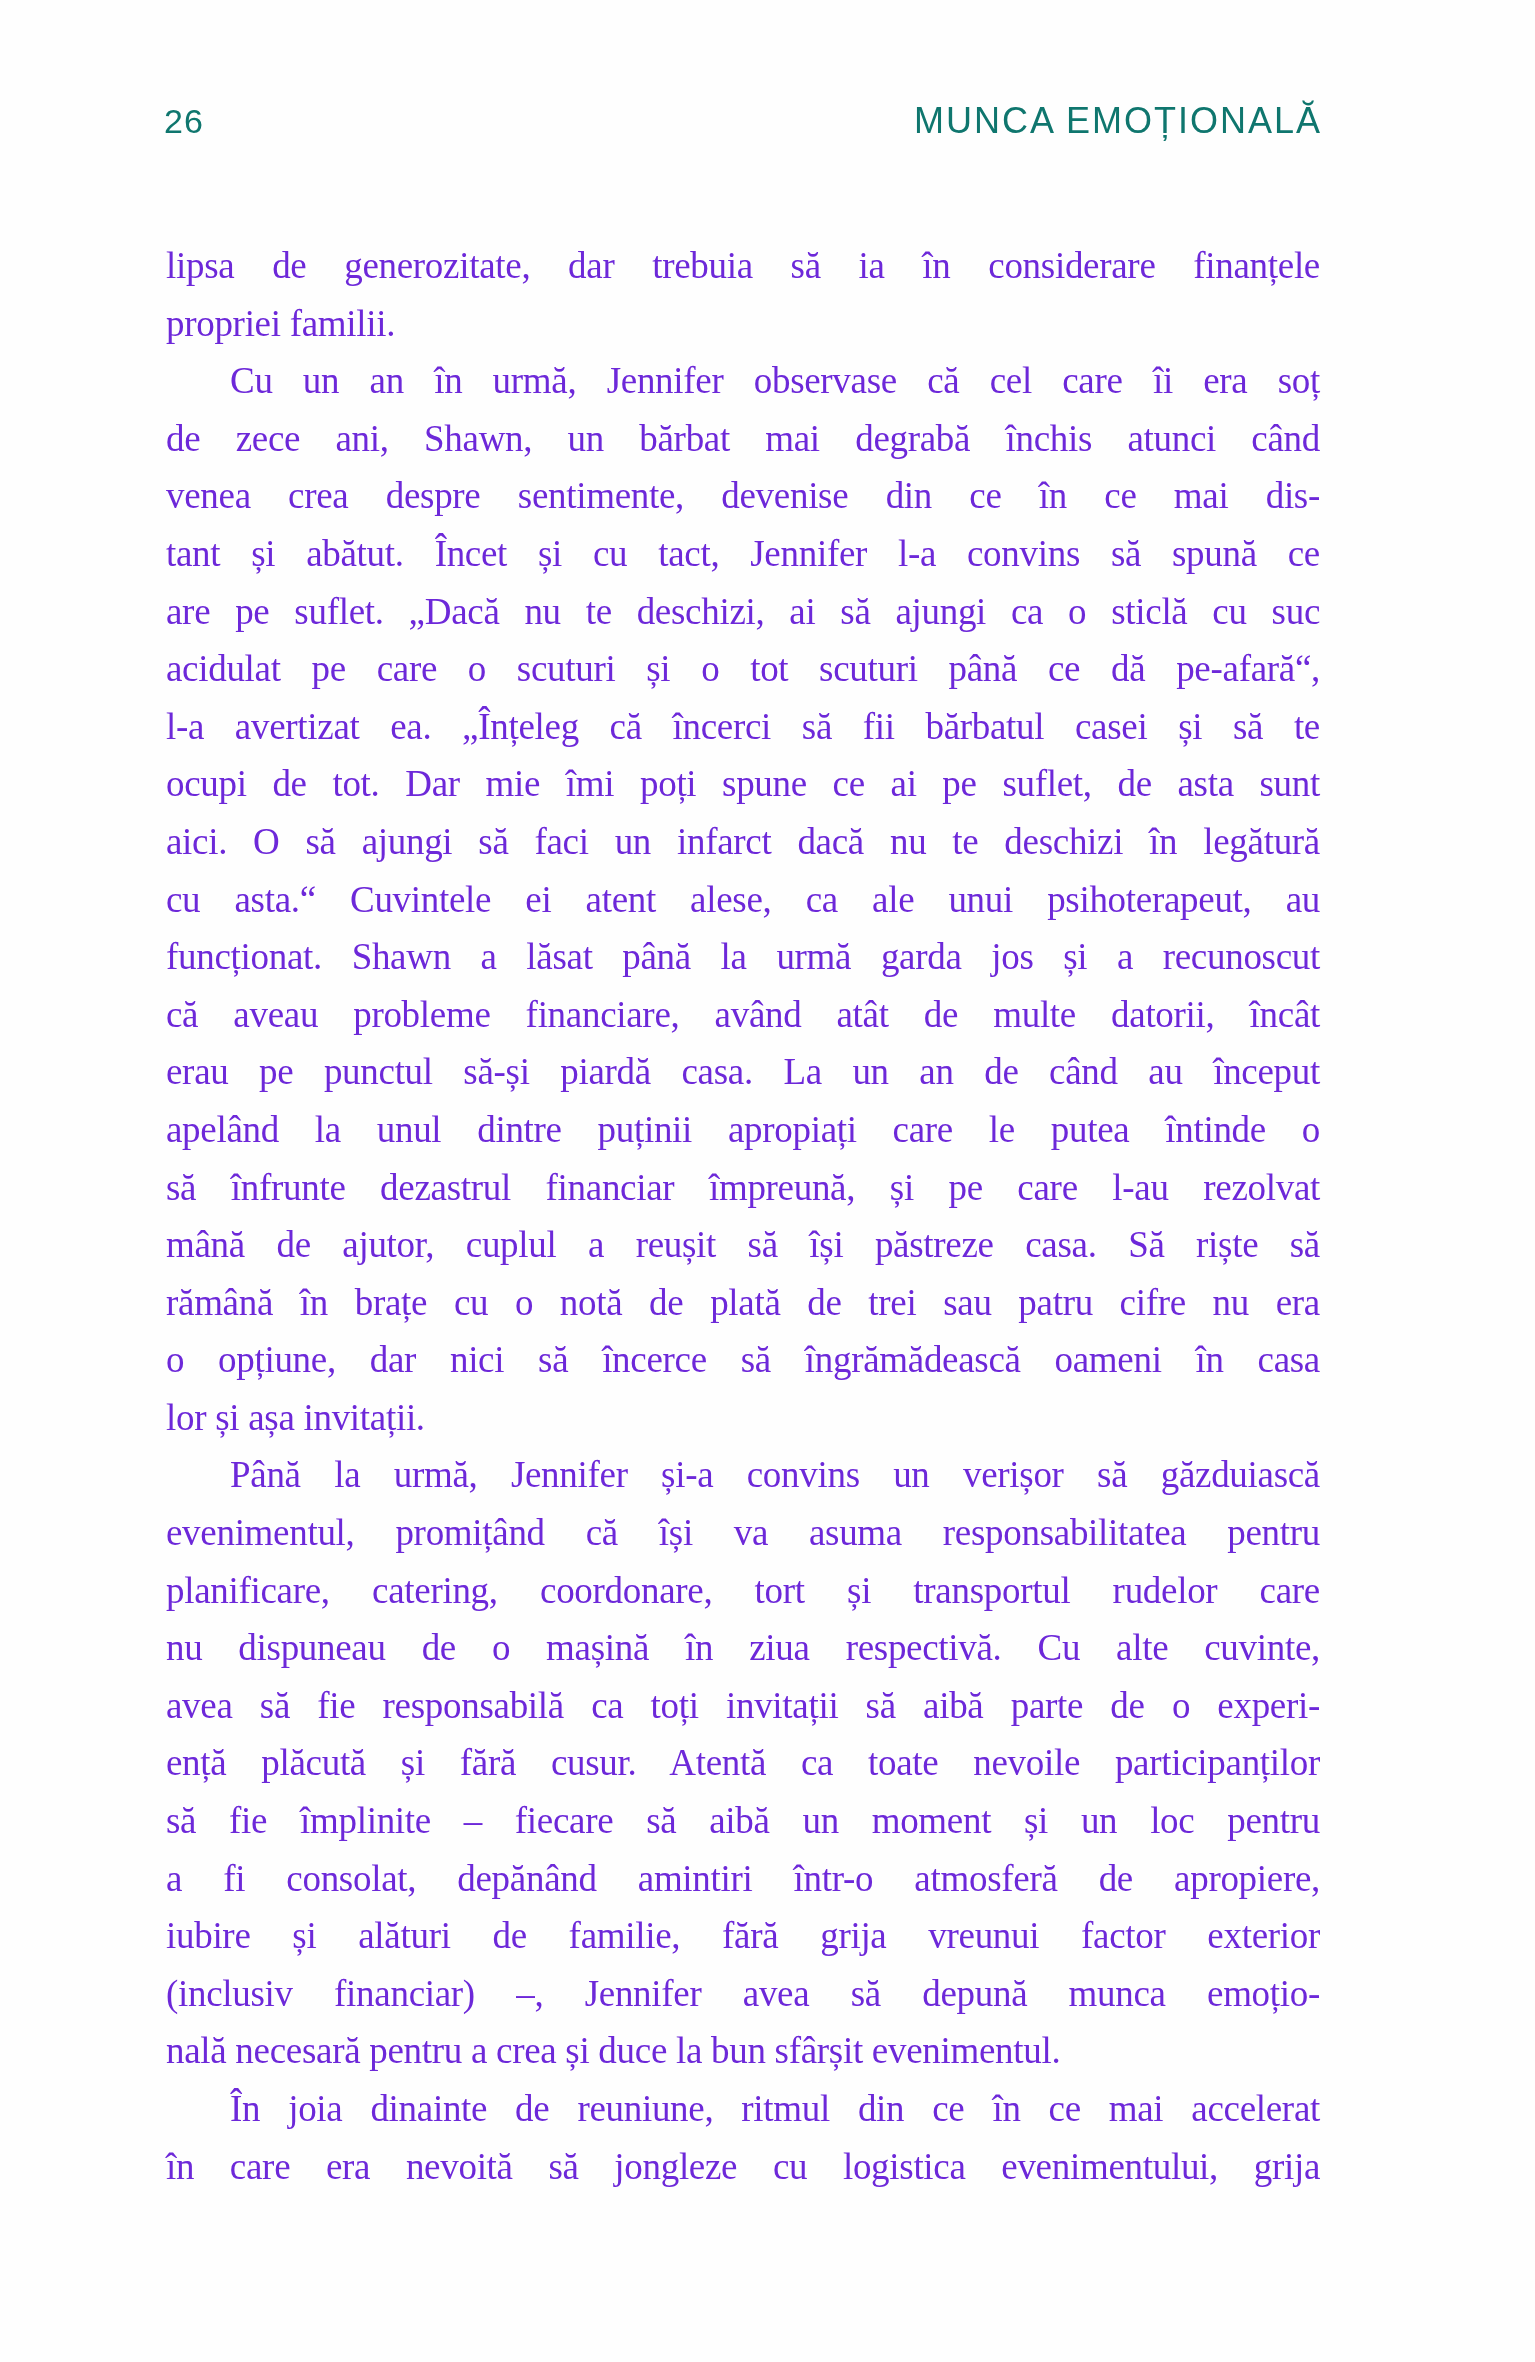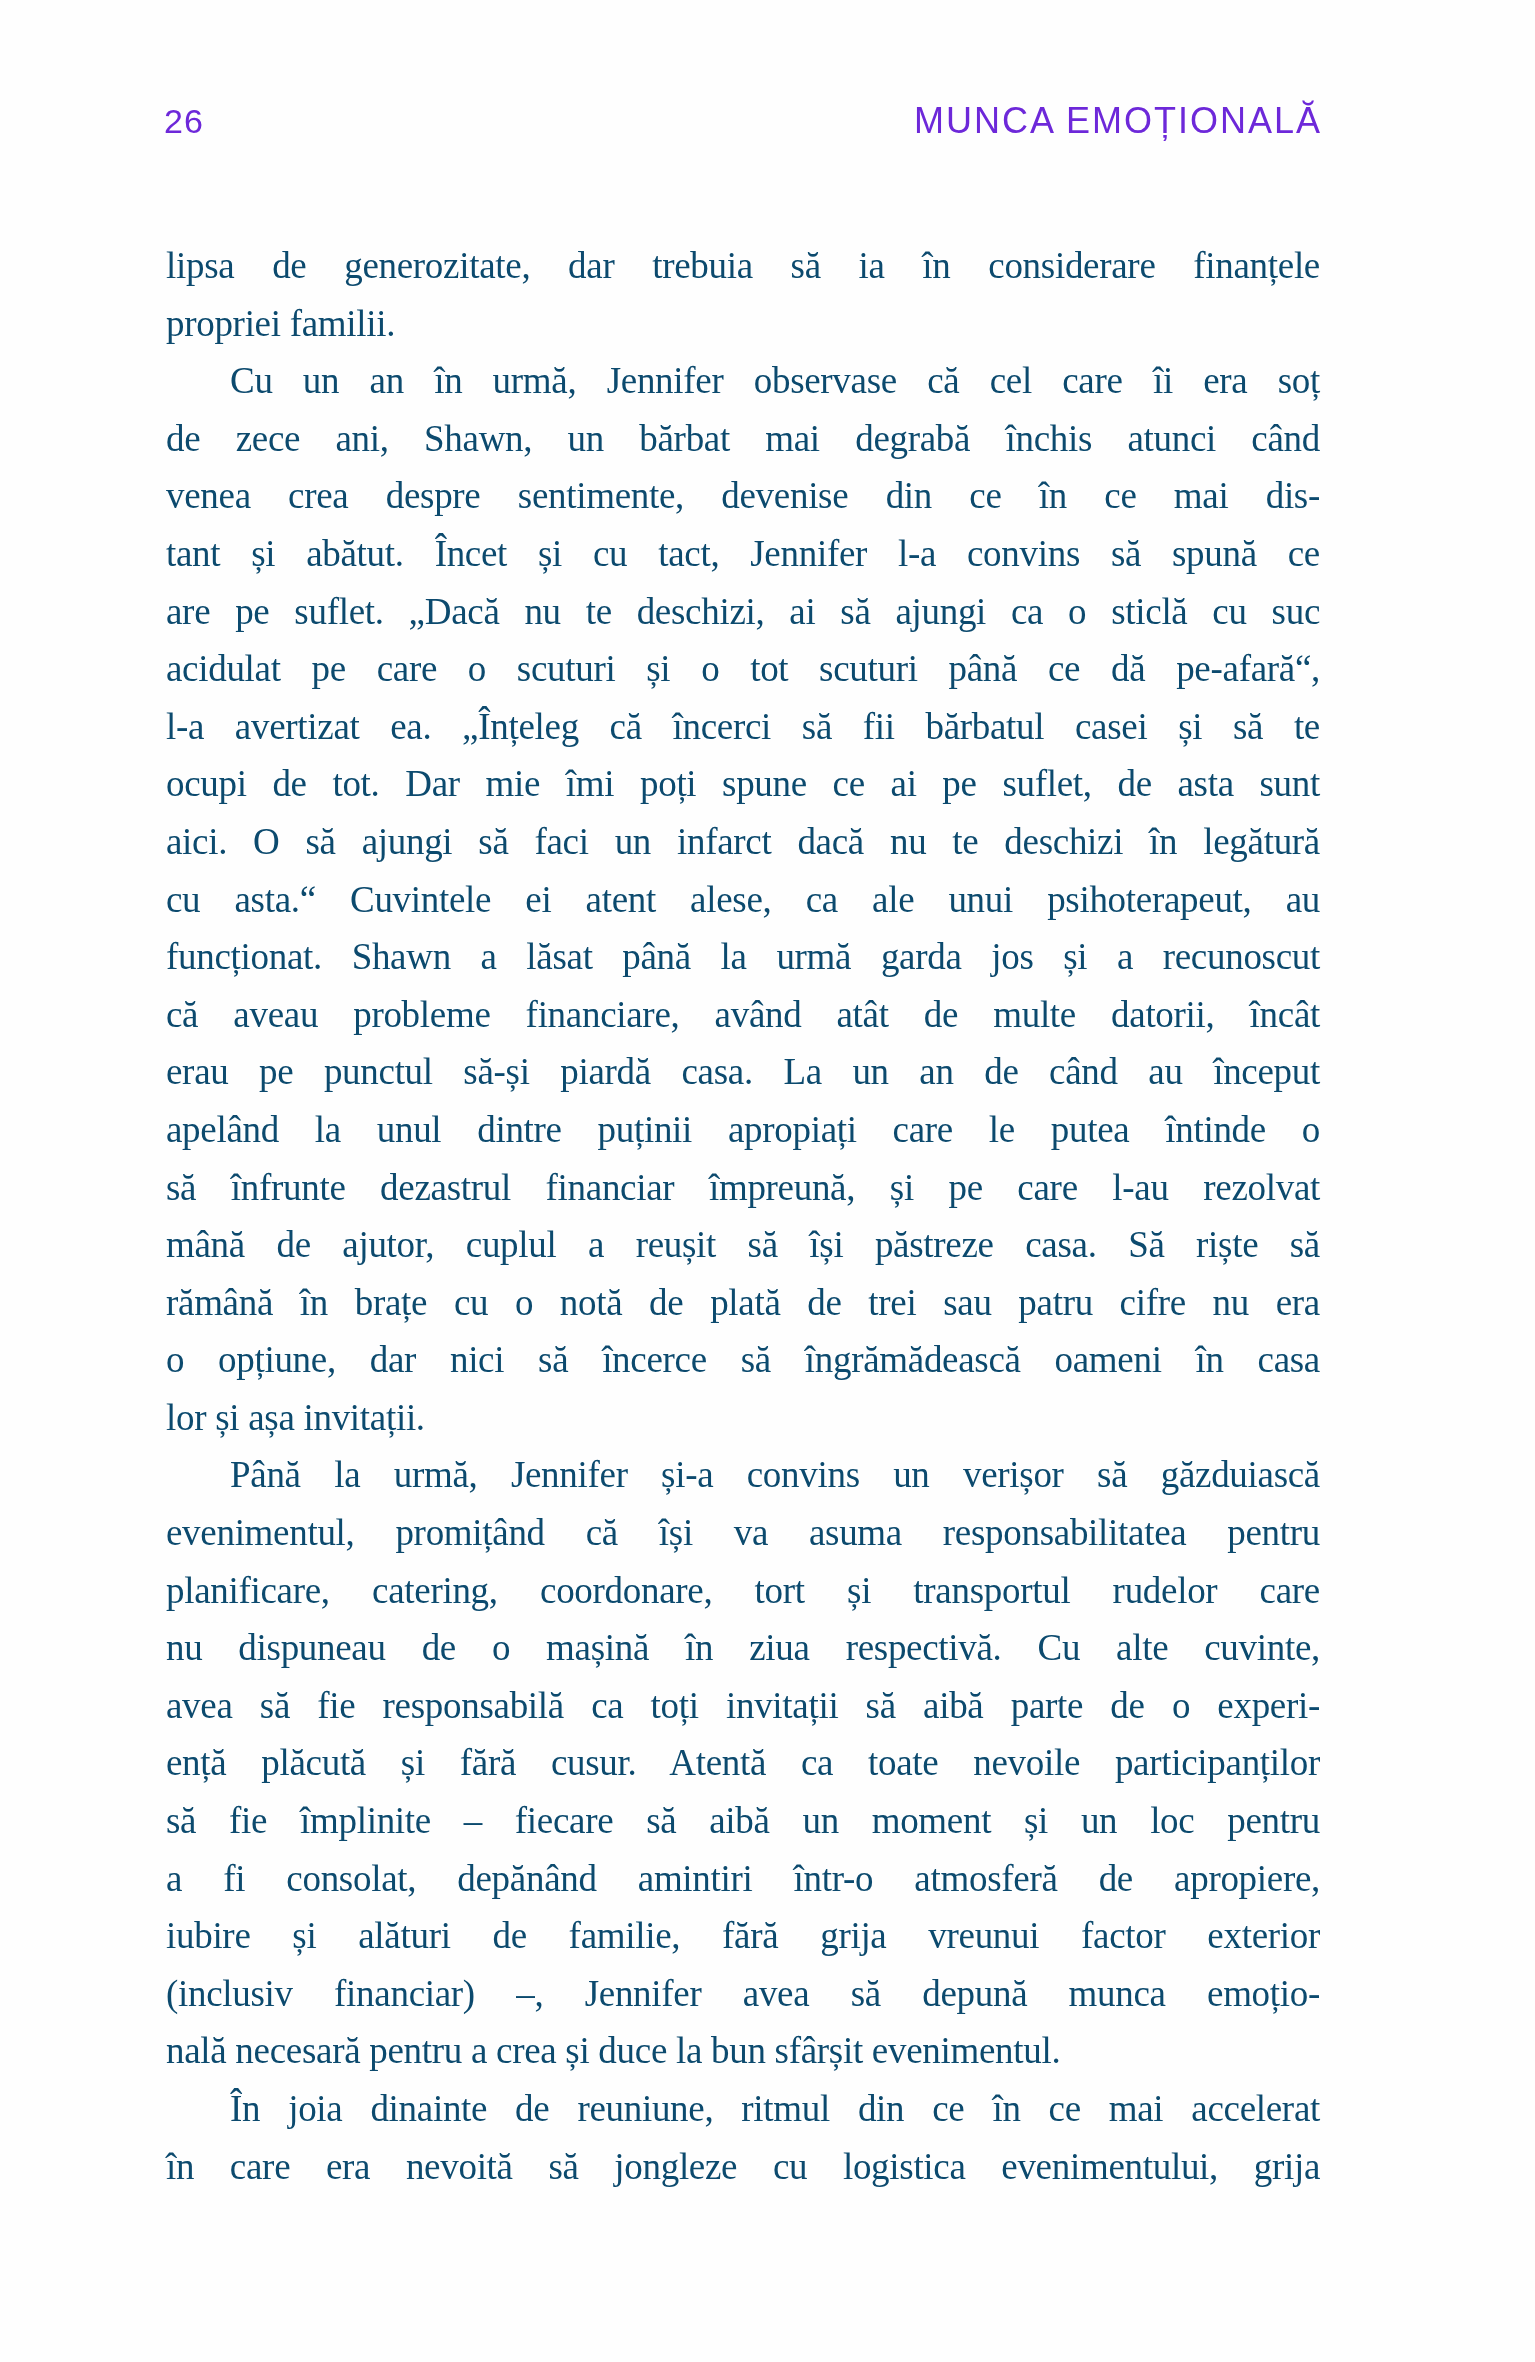--- a/index.html
+++ b/index.html
@@ -18,40 +18,40 @@
   }
   .page-header {
     position: absolute;
     left: 164px;
     width: 1158px;
     top: 100px;
     display: flex;
     justify-content: space-between;
     align-items: baseline;
     font-family: "Liberation Sans", sans-serif;
-    color: #6d28d9;
+    color: #0f766e;
   }
   .page-number {
     font-size: 34px;
     letter-spacing: 1px;
   }
   .running-title {
     font-size: 36px;
     letter-spacing: 2px;
     font-weight: 500;
   }
   .text-block {
     position: absolute;
     left: 166px;
     width: 1154px;
     top: 237px;
     font-family: "Liberation Serif", serif;
     font-size: 37px;
     letter-spacing: -0.3px;
-    color: #0c4a6e;
+    color: #6d28d9;
   }
   .paragraph {
     margin: 0;
   }
   .line {
     height: 57.6px;
     line-height: 57.6px;
     text-align: justify;
     text-align-last: justify;
     white-space: normal;

